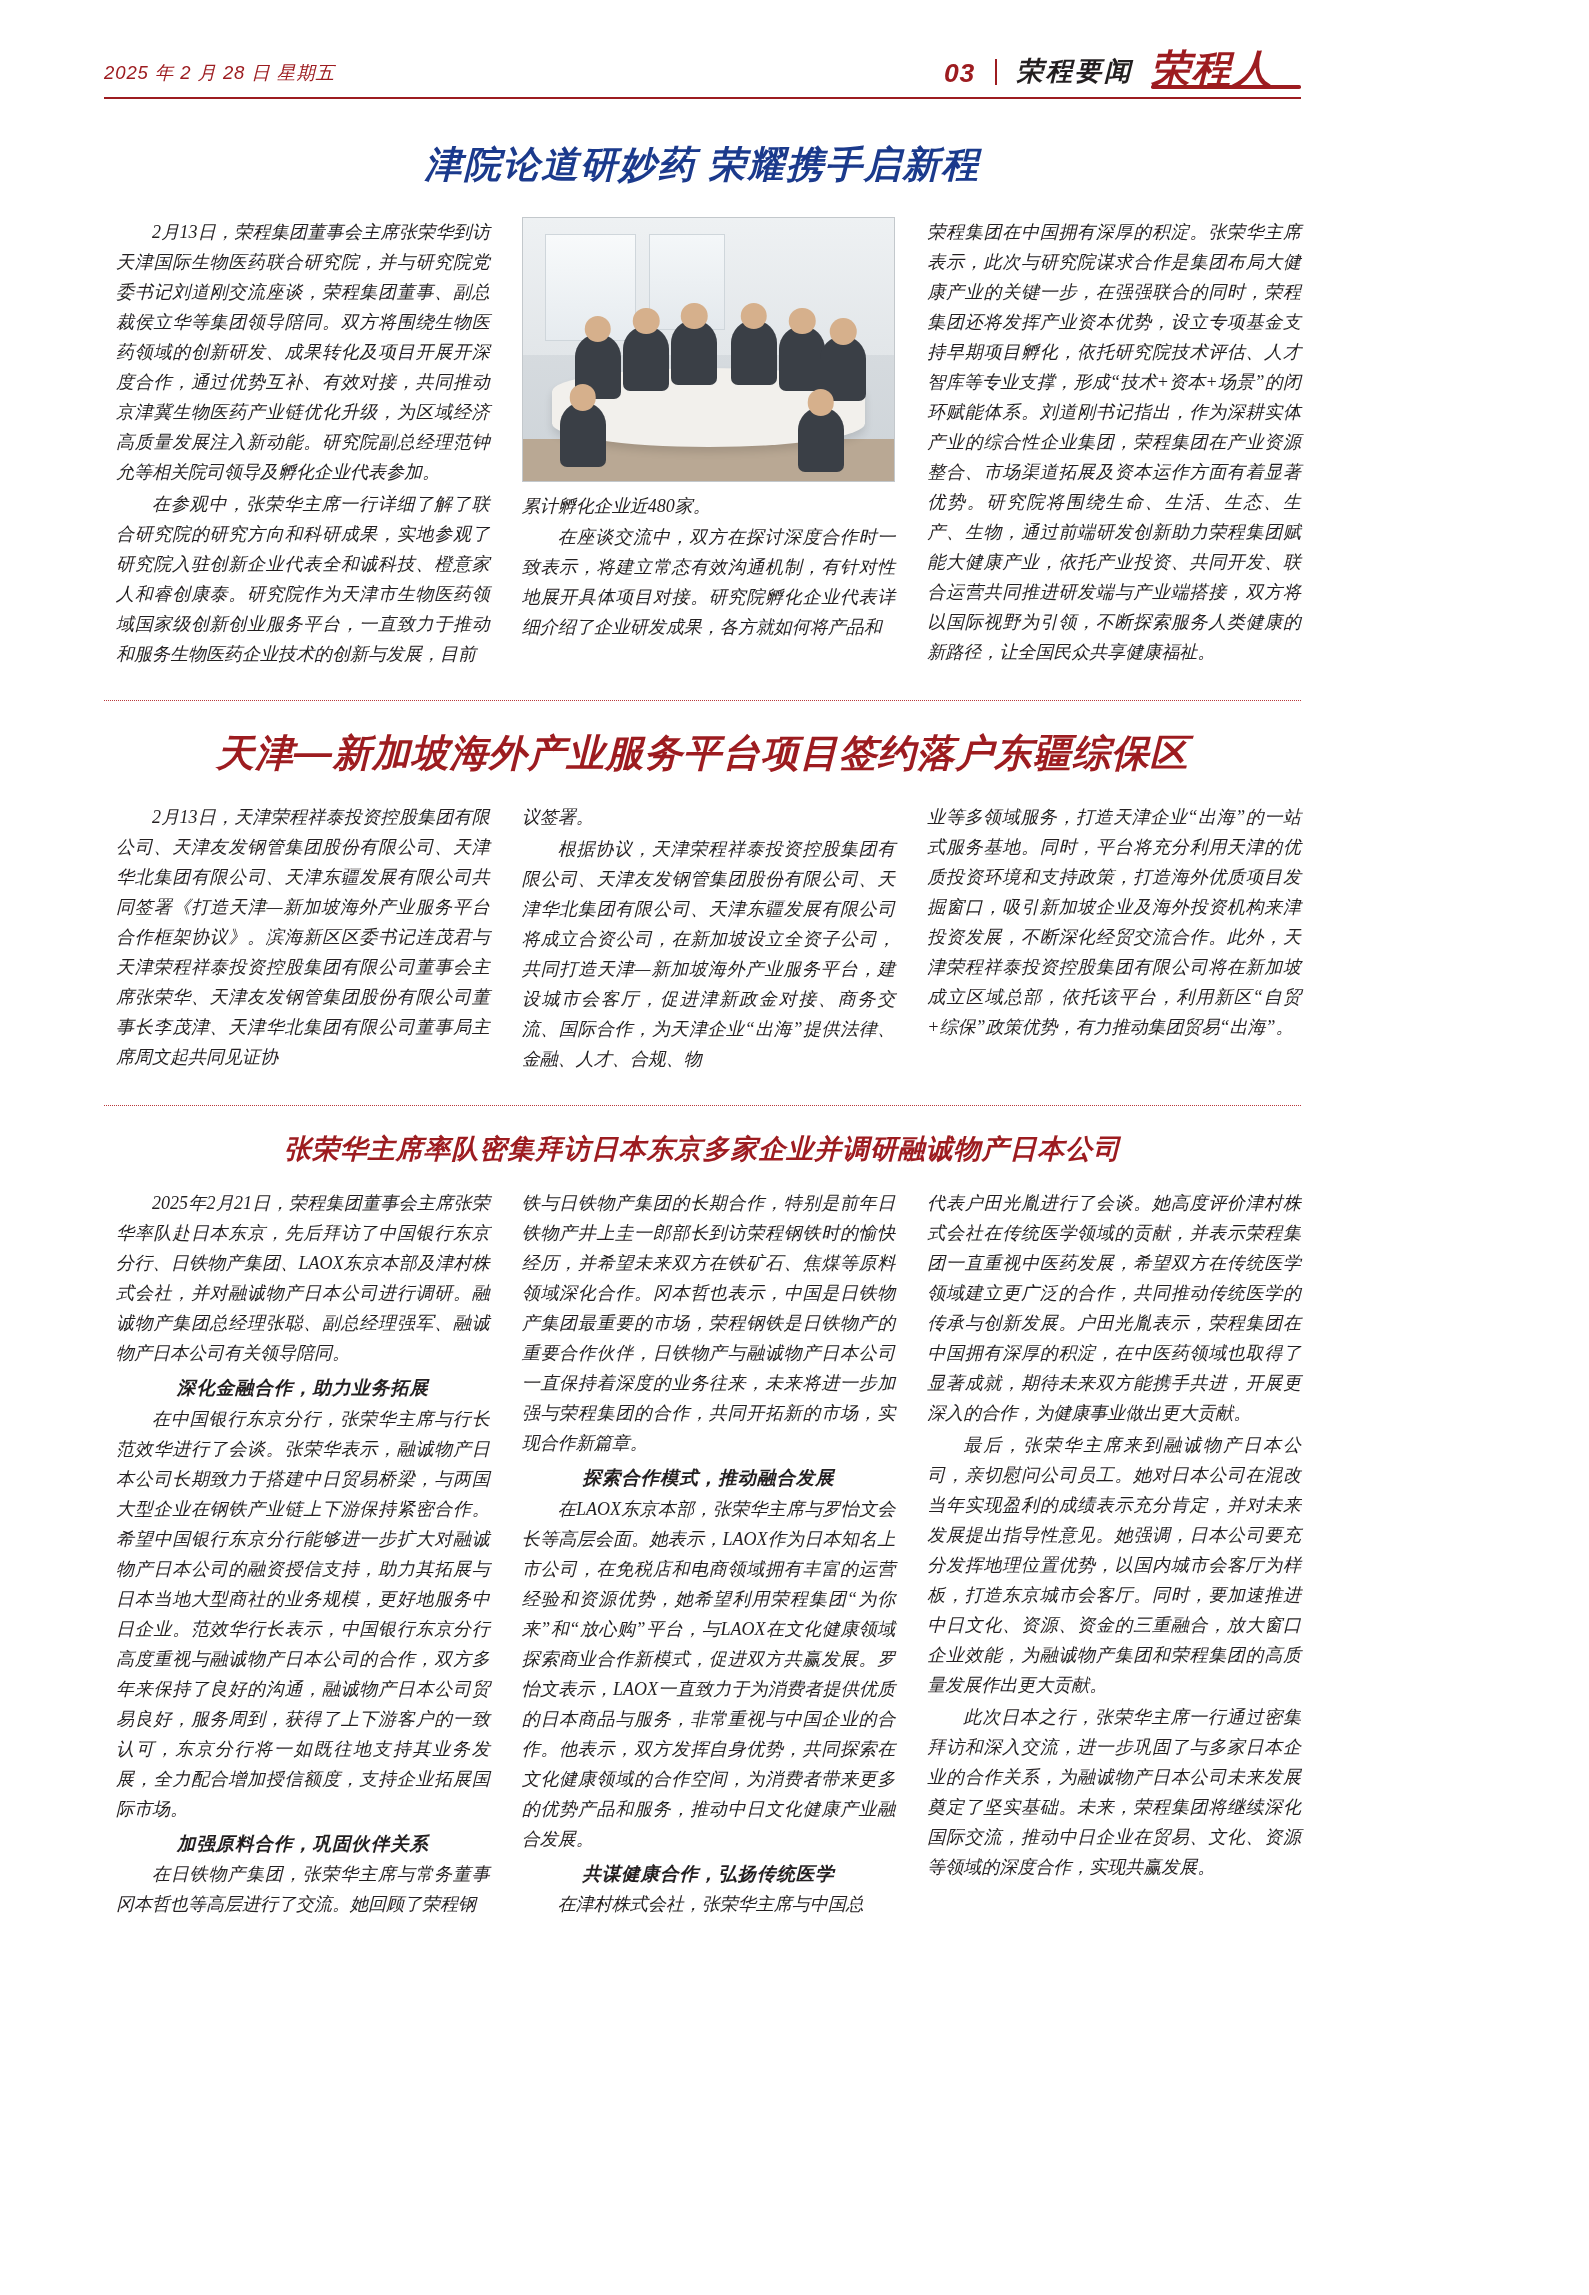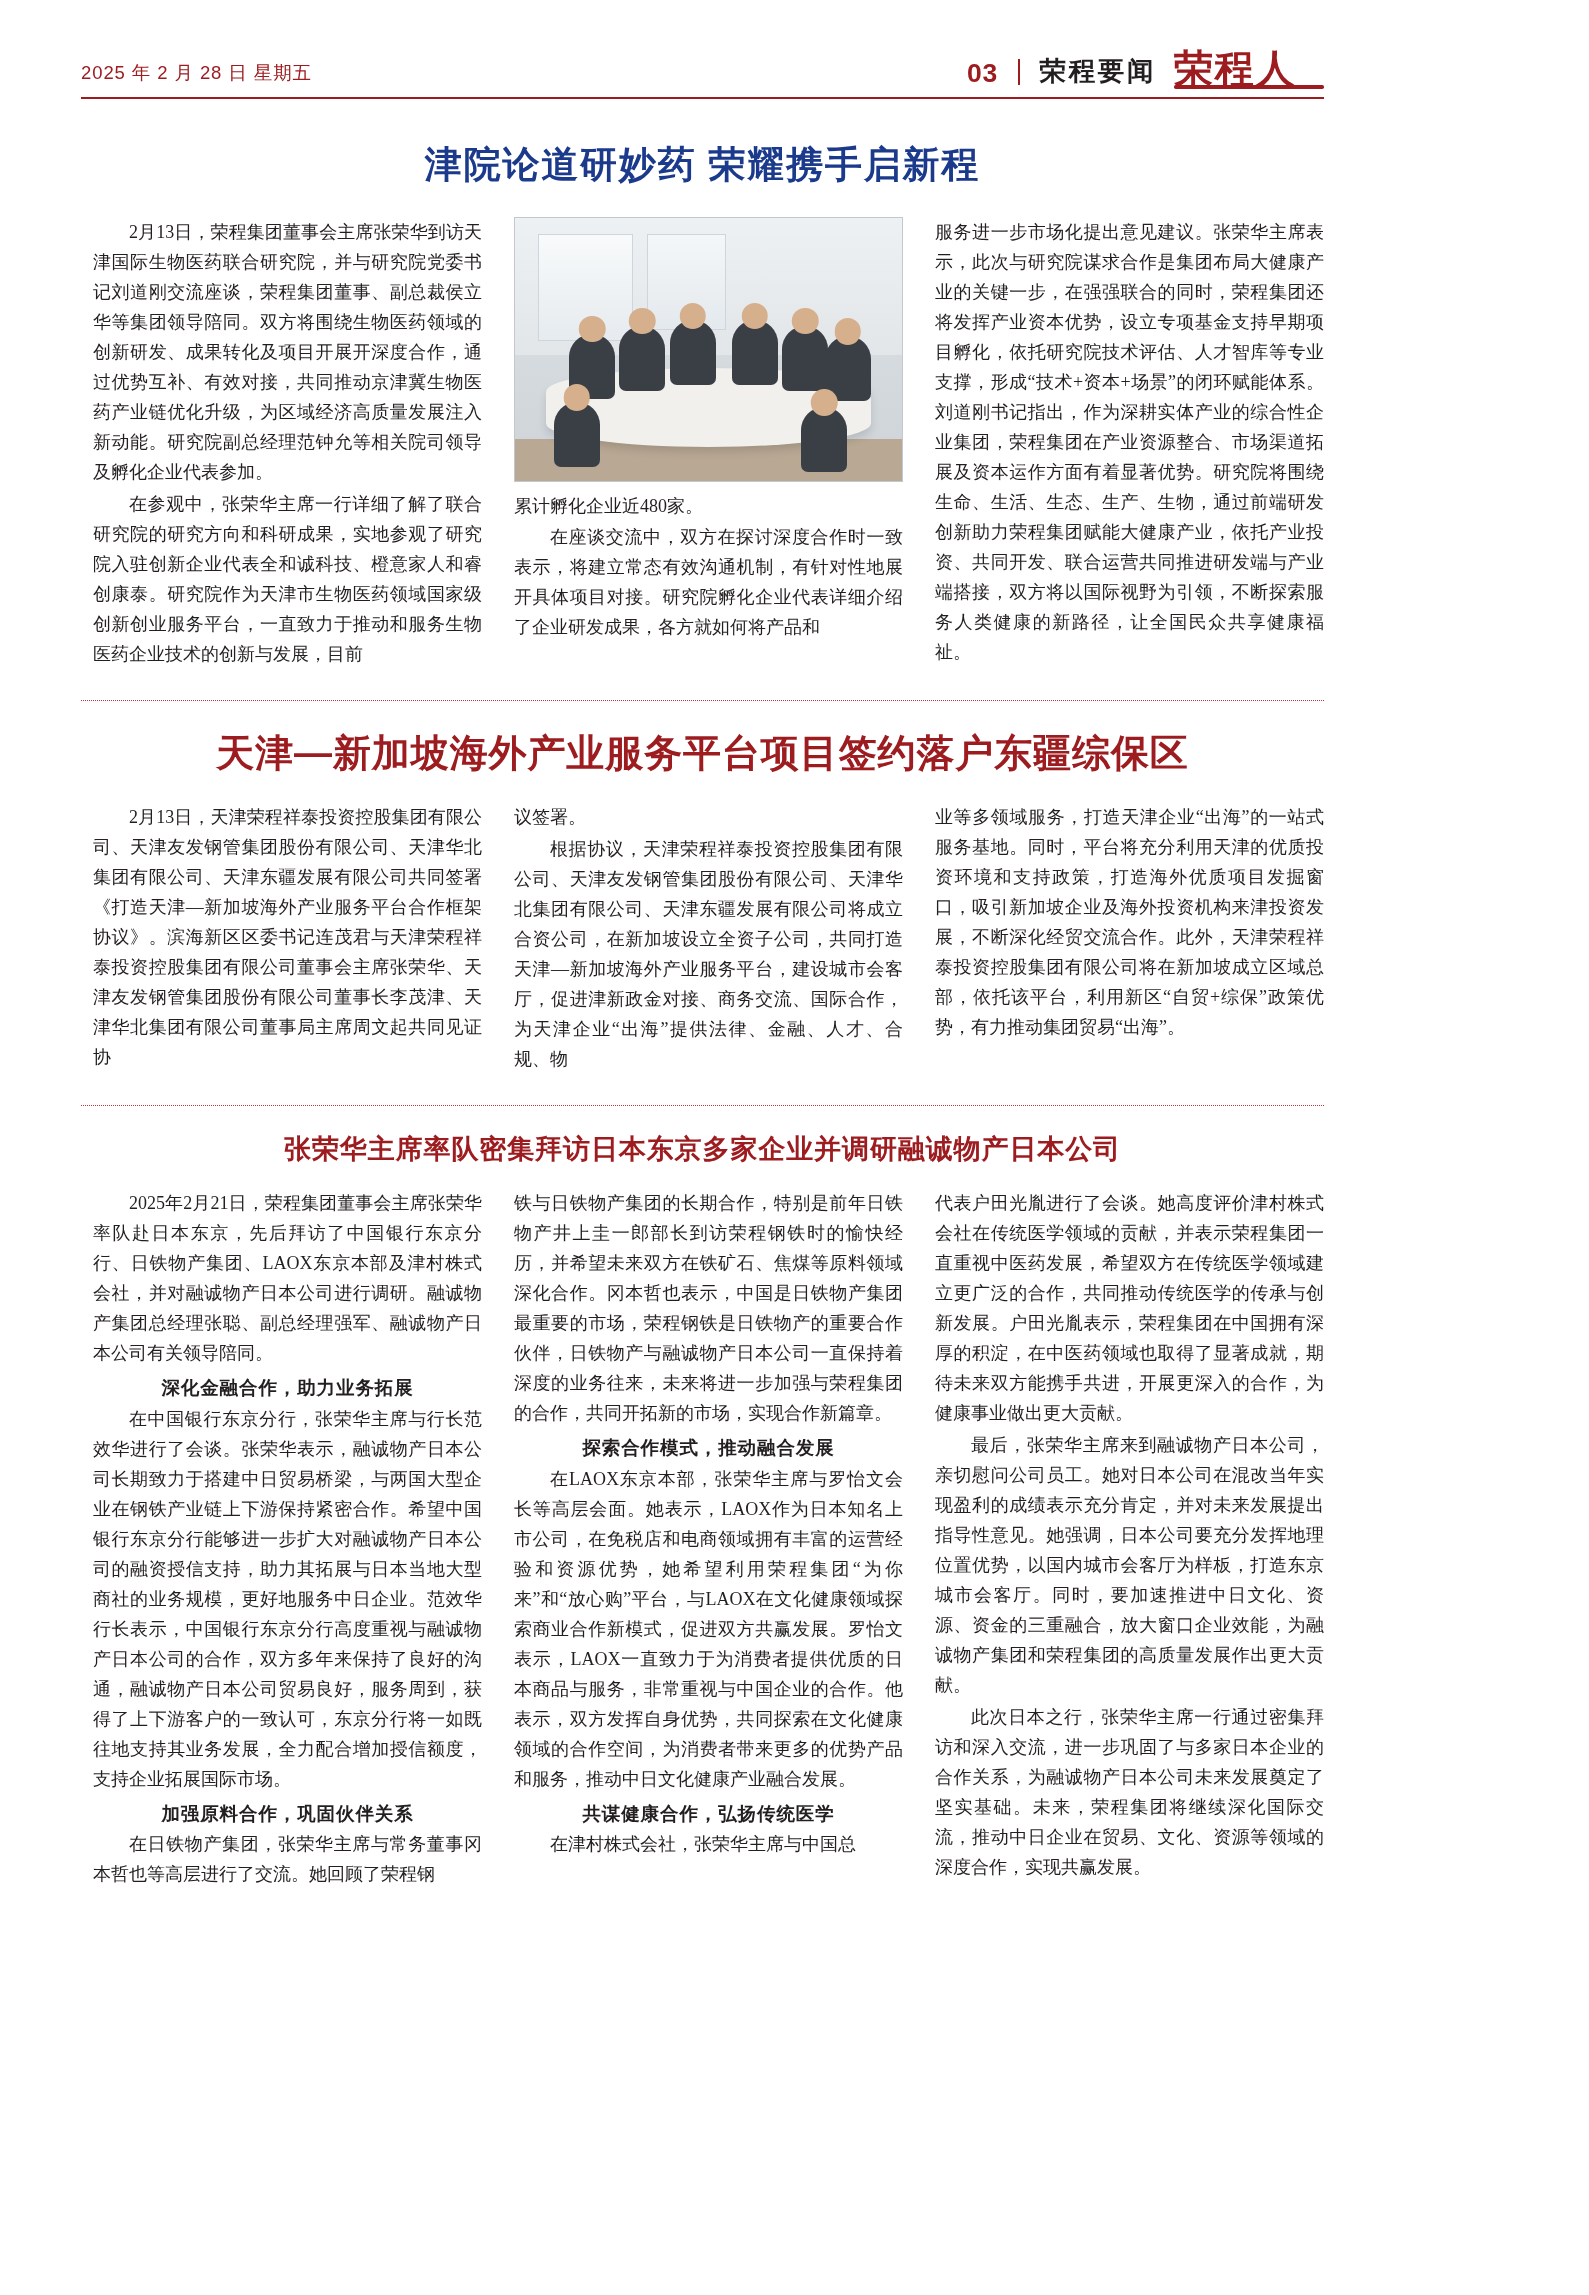--- a/index.html
+++ b/index.html
@@ -13,21 +13,22 @@
     font-family: "Liberation Serif", "DejaVu Serif", serif;
     color: #231f20;
     position: relative;
     overflow: hidden;
   }
   .page {
     width: 1405px;
     height: 2295px;
     position: relative;
     box-sizing: border-box;
-    padding: 0 81px;
+    padding: 0 104px;
+    font-style: italic;
   }
 
   
   .masthead {
     position: relative;
     height: 92px;
     display: flex;
     align-items: flex-end;
     justify-content: space-between;
     border-bottom: 2.6px solid #9d1c20;
@@ -238,21 +239,21 @@
           <div class="person head" style="left:56%; top:39%;"></div>
           <div class="person head" style="left:69%; top:41%;"></div>
           <div class="person head" style="left:80%; top:45%;"></div>
           <div class="person head" style="left:10%; top:70%;"></div>
           <div class="person head" style="left:74%; top:72%;"></div>
         </div>
         <p class="body noindent fig-caption">累计孵化企业近480家。</p>
         <p class="body">在座谈交流中，双方在探讨深度合作时一致表示，将建立常态有效沟通机制，有针对性地展开具体项目对接。研究院孵化企业代表详细介绍了企业研发成果，各方就如何将产品和</p>
       </div>
       <div class="col">
-        <p class="body noindent">服务进一步市场化提出意见建议。张荣华主席表示，此次与研究院谋求合作是集团布局大健康产业的关键一步，在强强联合的同时，荣程集团还将发挥产业资本优势，设立专项基金支持早期项目孵化，依托研究院技术评估、人才智库等专业支撑，形成“技术+资本+场景”的闭环赋能体系。刘道刚书记指出，作为深耕实体产业的综合性企业集团，荣程集团在产业资源整合、市场渠道拓展及资本运作方面有着显著优势。研究院将围绕生命、生活、生态、生产、生物，通过前端研发创新助力荣程集团赋能大健康产业，依托产业投资、共同开发、联合运营共同推进研发端与产业端搭接，双方将以国际视野为引领，不断探索服务人类健康的新路径，让全国民众共享健康福祉。</p>
+        <p class="body noindent">荣程集团在中国拥有深厚的积淀。张荣华主席表示，此次与研究院谋求合作是集团布局大健康产业的关键一步，在强强联合的同时，荣程集团还将发挥产业资本优势，设立专项基金支持早期项目孵化，依托研究院技术评估、人才智库等专业支撑，形成“技术+资本+场景”的闭环赋能体系。刘道刚书记指出，作为深耕实体产业的综合性企业集团，荣程集团在产业资源整合、市场渠道拓展及资本运作方面有着显著优势。研究院将围绕生命、生活、生态、生产、生物，通过前端研发创新助力荣程集团赋能大健康产业，依托产业投资、共同开发、联合运营共同推进研发端与产业端搭接，双方将以国际视野为引领，不断探索服务人类健康的新路径，让全国民众共享健康福祉。</p>
       </div>
     </div>
     <hr class="divider">
   </div>
 
   <div class="article">
     <div class="headline-2">天津—新加坡海外产业服务平台项目签约落户东疆综保区</div>
     <div class="cols3">
       <div class="col">
         <p class="body">2月13日，天津荣程祥泰投资控股集团有限公司、天津友发钢管集团股份有限公司、天津华北集团有限公司、天津东疆发展有限公司共同签署《打造天津—新加坡海外产业服务平台合作框架协议》。滨海新区区委书记连茂君与天津荣程祥泰投资控股集团有限公司董事会主席张荣华、天津友发钢管集团股份有限公司董事长李茂津、天津华北集团有限公司董事局主席周文起共同见证协</p>

